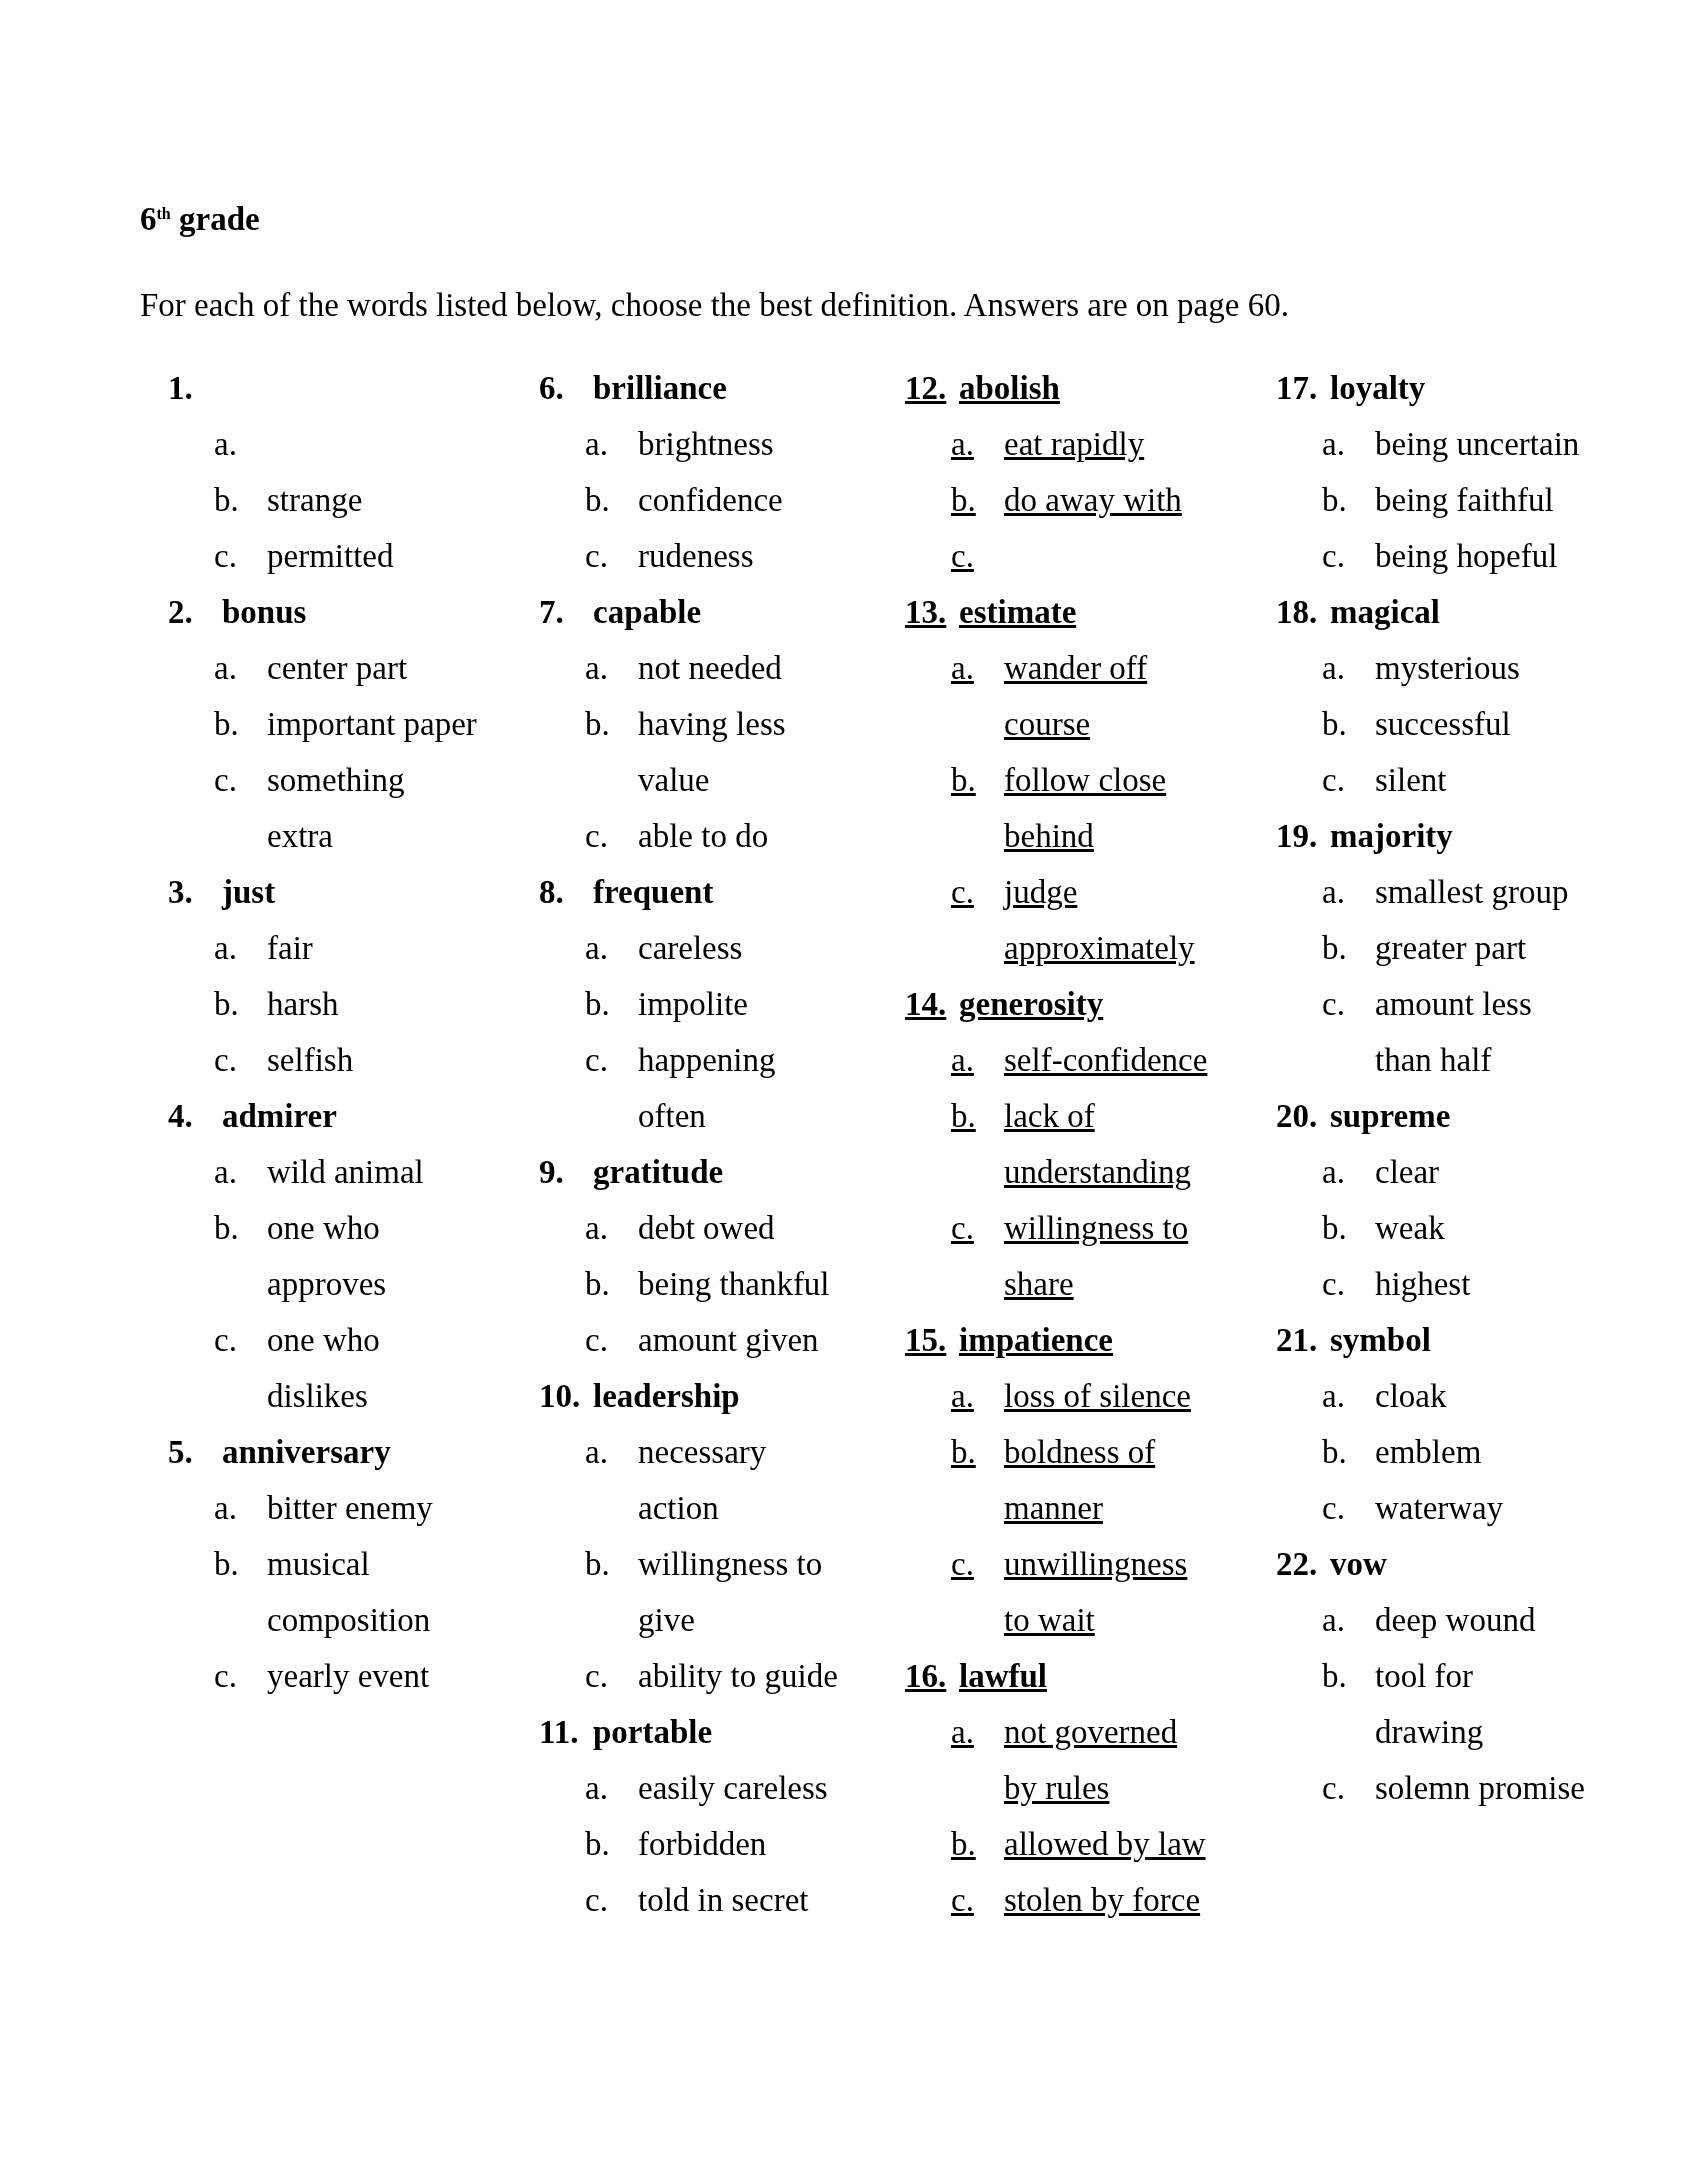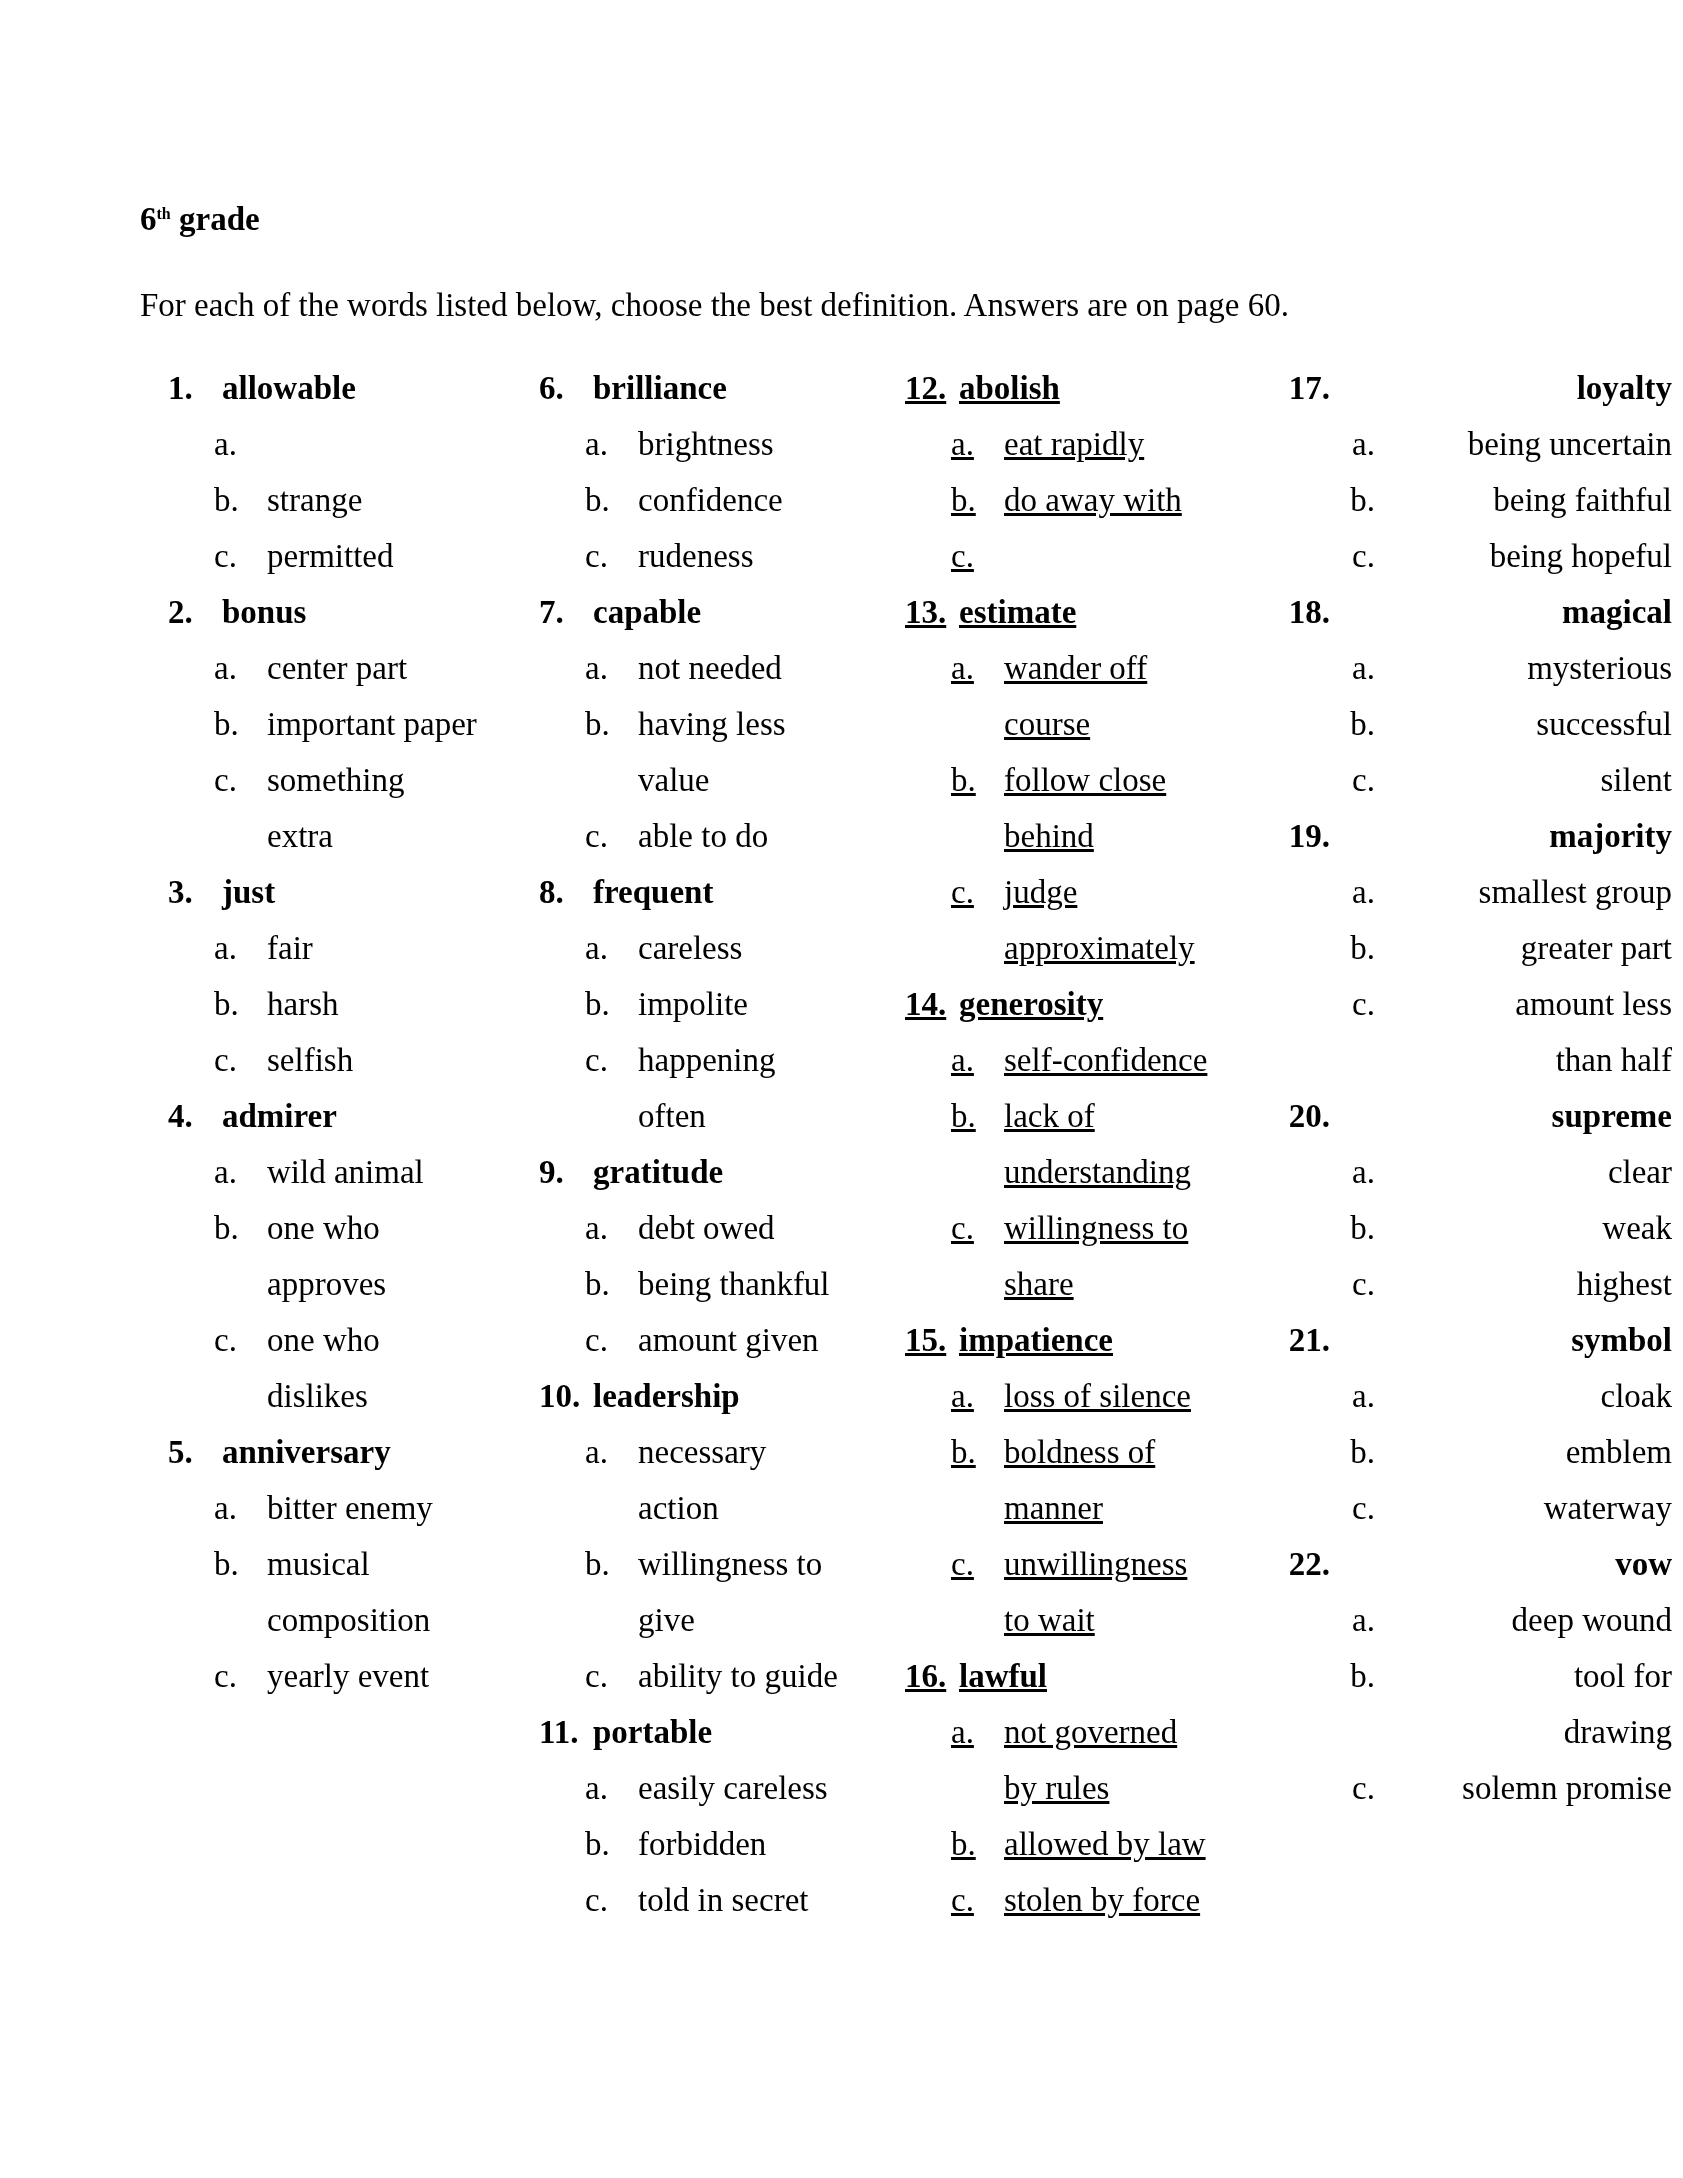--- a/index.html
+++ b/index.html
@@ -36,42 +36,41 @@
     position: absolute;
     left: 168px;
     top: 360px;
     display: flex;
     align-items: flex-start;
   }
   .col { flex: 0 0 auto; }
   .col-1 { width: 371px; }
   .col-2 { width: 366px; }
   .col-3 { width: 371px; text-decoration: underline; }
-  .col-4 { width: 396px; text-align: right; }
+  .col-4 { width: 396px; }
   .head { display: flex; font-weight: bold; }
   .num { flex: 0 0 54px; }
   .word { flex: 1 1 auto; }
   .opt { display: flex; padding-left: 46px; }
   .ol { flex: 0 0 53px; }
   .ot { flex: 1 1 auto; white-space: pre-line; }
 </style>
 </head>
 <body>
 
 <div class="title"><span>6</span><sup>th</sup><span> grade</span></div>
 
 <div class="instruction">For each of the words listed below, choose the best definition. Answers are on page 60.</div>
 
 <div class="grid">
 
   <div class="col col-1">
     <div class="item">
       <div class="head">
           <span class="num">1.</span>
-          <span class="word">allowable</span>
         </div>
       <div class="opt">
           <span class="ol">a.</span>
         </div>
       <div class="opt">
           <span class="ol">b.</span>
           <span class="ot">strange</span>
         </div>
       <div class="opt">
           <span class="ol">c.</span>

